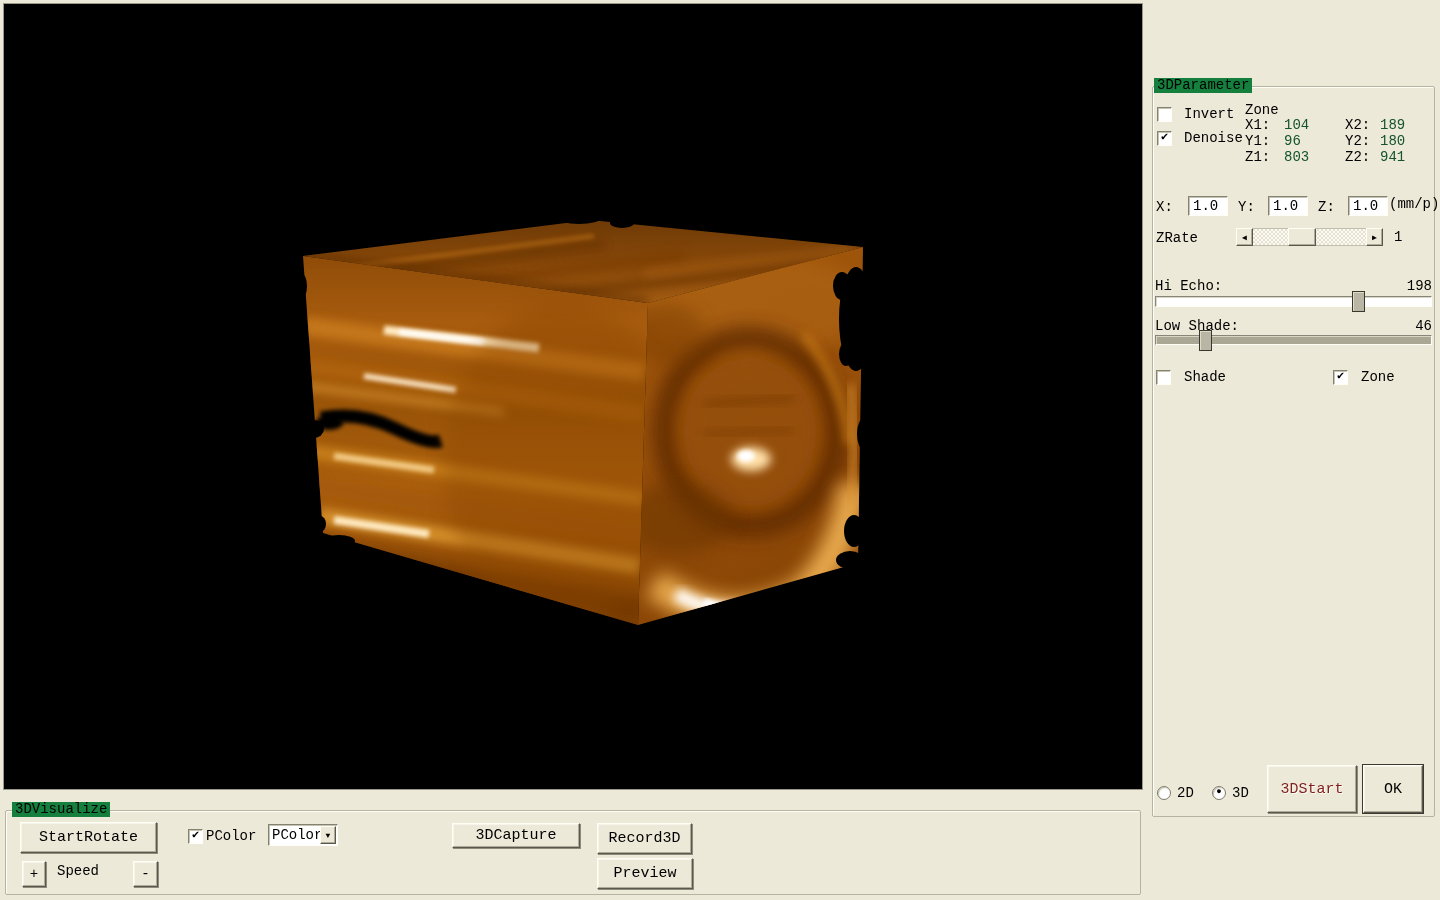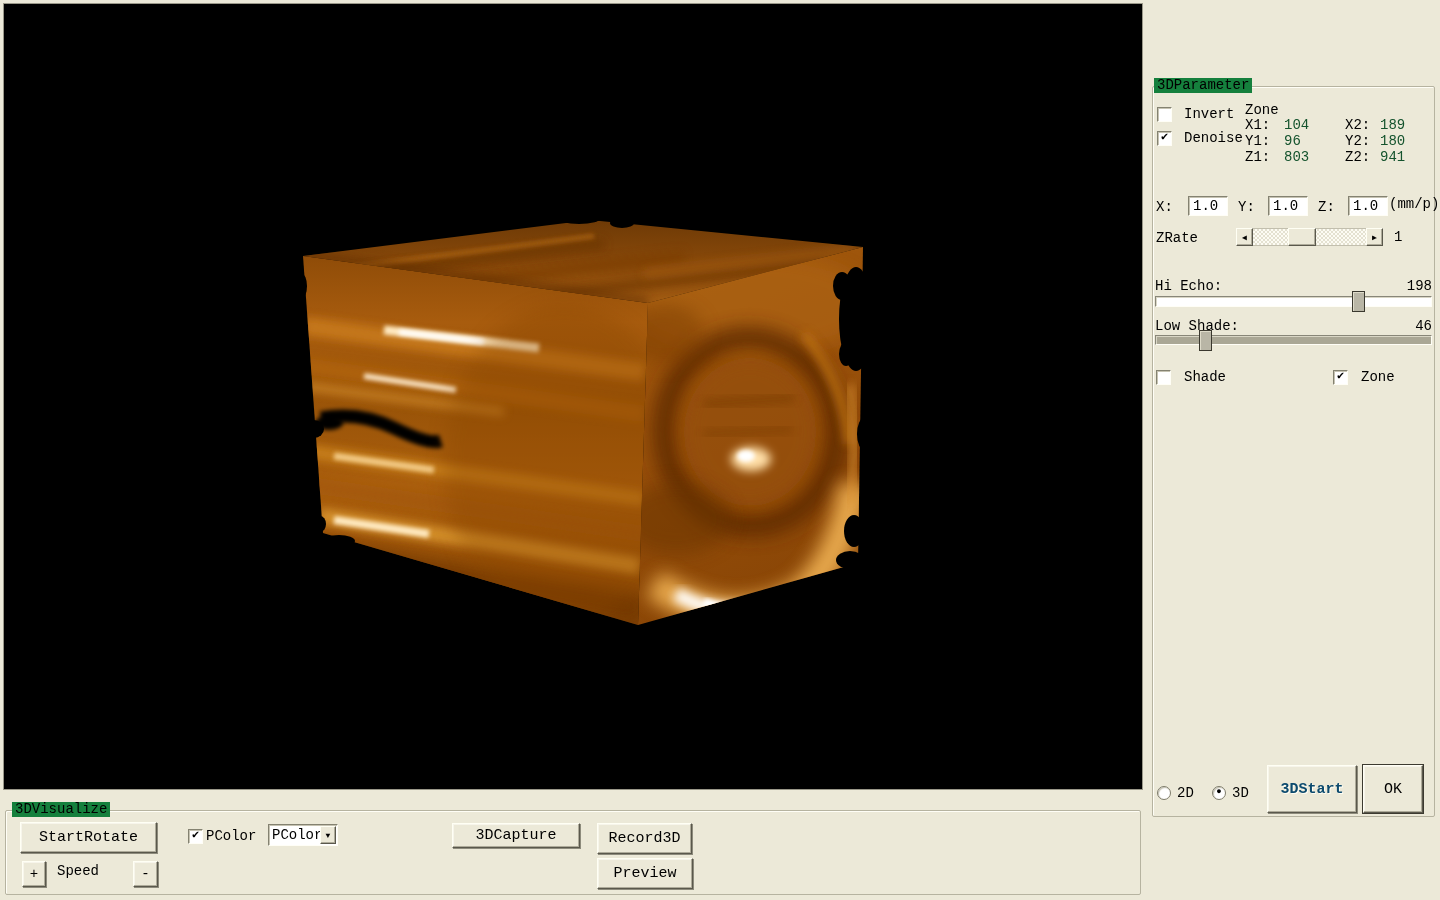--- a/index.html
+++ b/index.html
@@ -28,21 +28,21 @@
   .btn{
     position:absolute;display:flex;align-items:center;justify-content:center;
     background:#ece9d8;color:#000;cursor:default;
     border:1px solid;border-color:#fffff4 #5a584c #5a584c #fffff4;
     box-shadow:inset -1px -1px 0 #aeab9a, inset 1px 1px 0 #f7f5eb, 1px 1px 0 #8d8b7c;
     font-family:inherit;font-size:15px;line-height:1;box-sizing:border-box;
     white-space:nowrap;
   }
   .btn.small{font-size:14px;}
   .btn.default{box-shadow:inset -1px -1px 0 #aeab9a, inset 1px 1px 0 #f7f5eb, 0 0 0 1px #3c3a30;}
-  .btn:disabled{color:#0c4a6e;text-shadow:1px 1px 0 #fffef4;font-weight:bold;}
+  .btn:disabled{color:#7f1d1d;text-shadow:1px 1px 0 #fffef4;}
   
   .tbox{
     position:absolute;width:40px;height:20px;background:#fff;color:#000;
     border:1px solid;border-color:#848271 #fffef6 #fffef6 #848271;
     box-shadow:inset 1px 1px 0 #c6c3b2;
     font-family:inherit;font-size:14px;padding:0 0 0 4px;box-sizing:border-box;
   }
   
   .cb{
     position:absolute;width:13px;height:13px;background:#fff;

